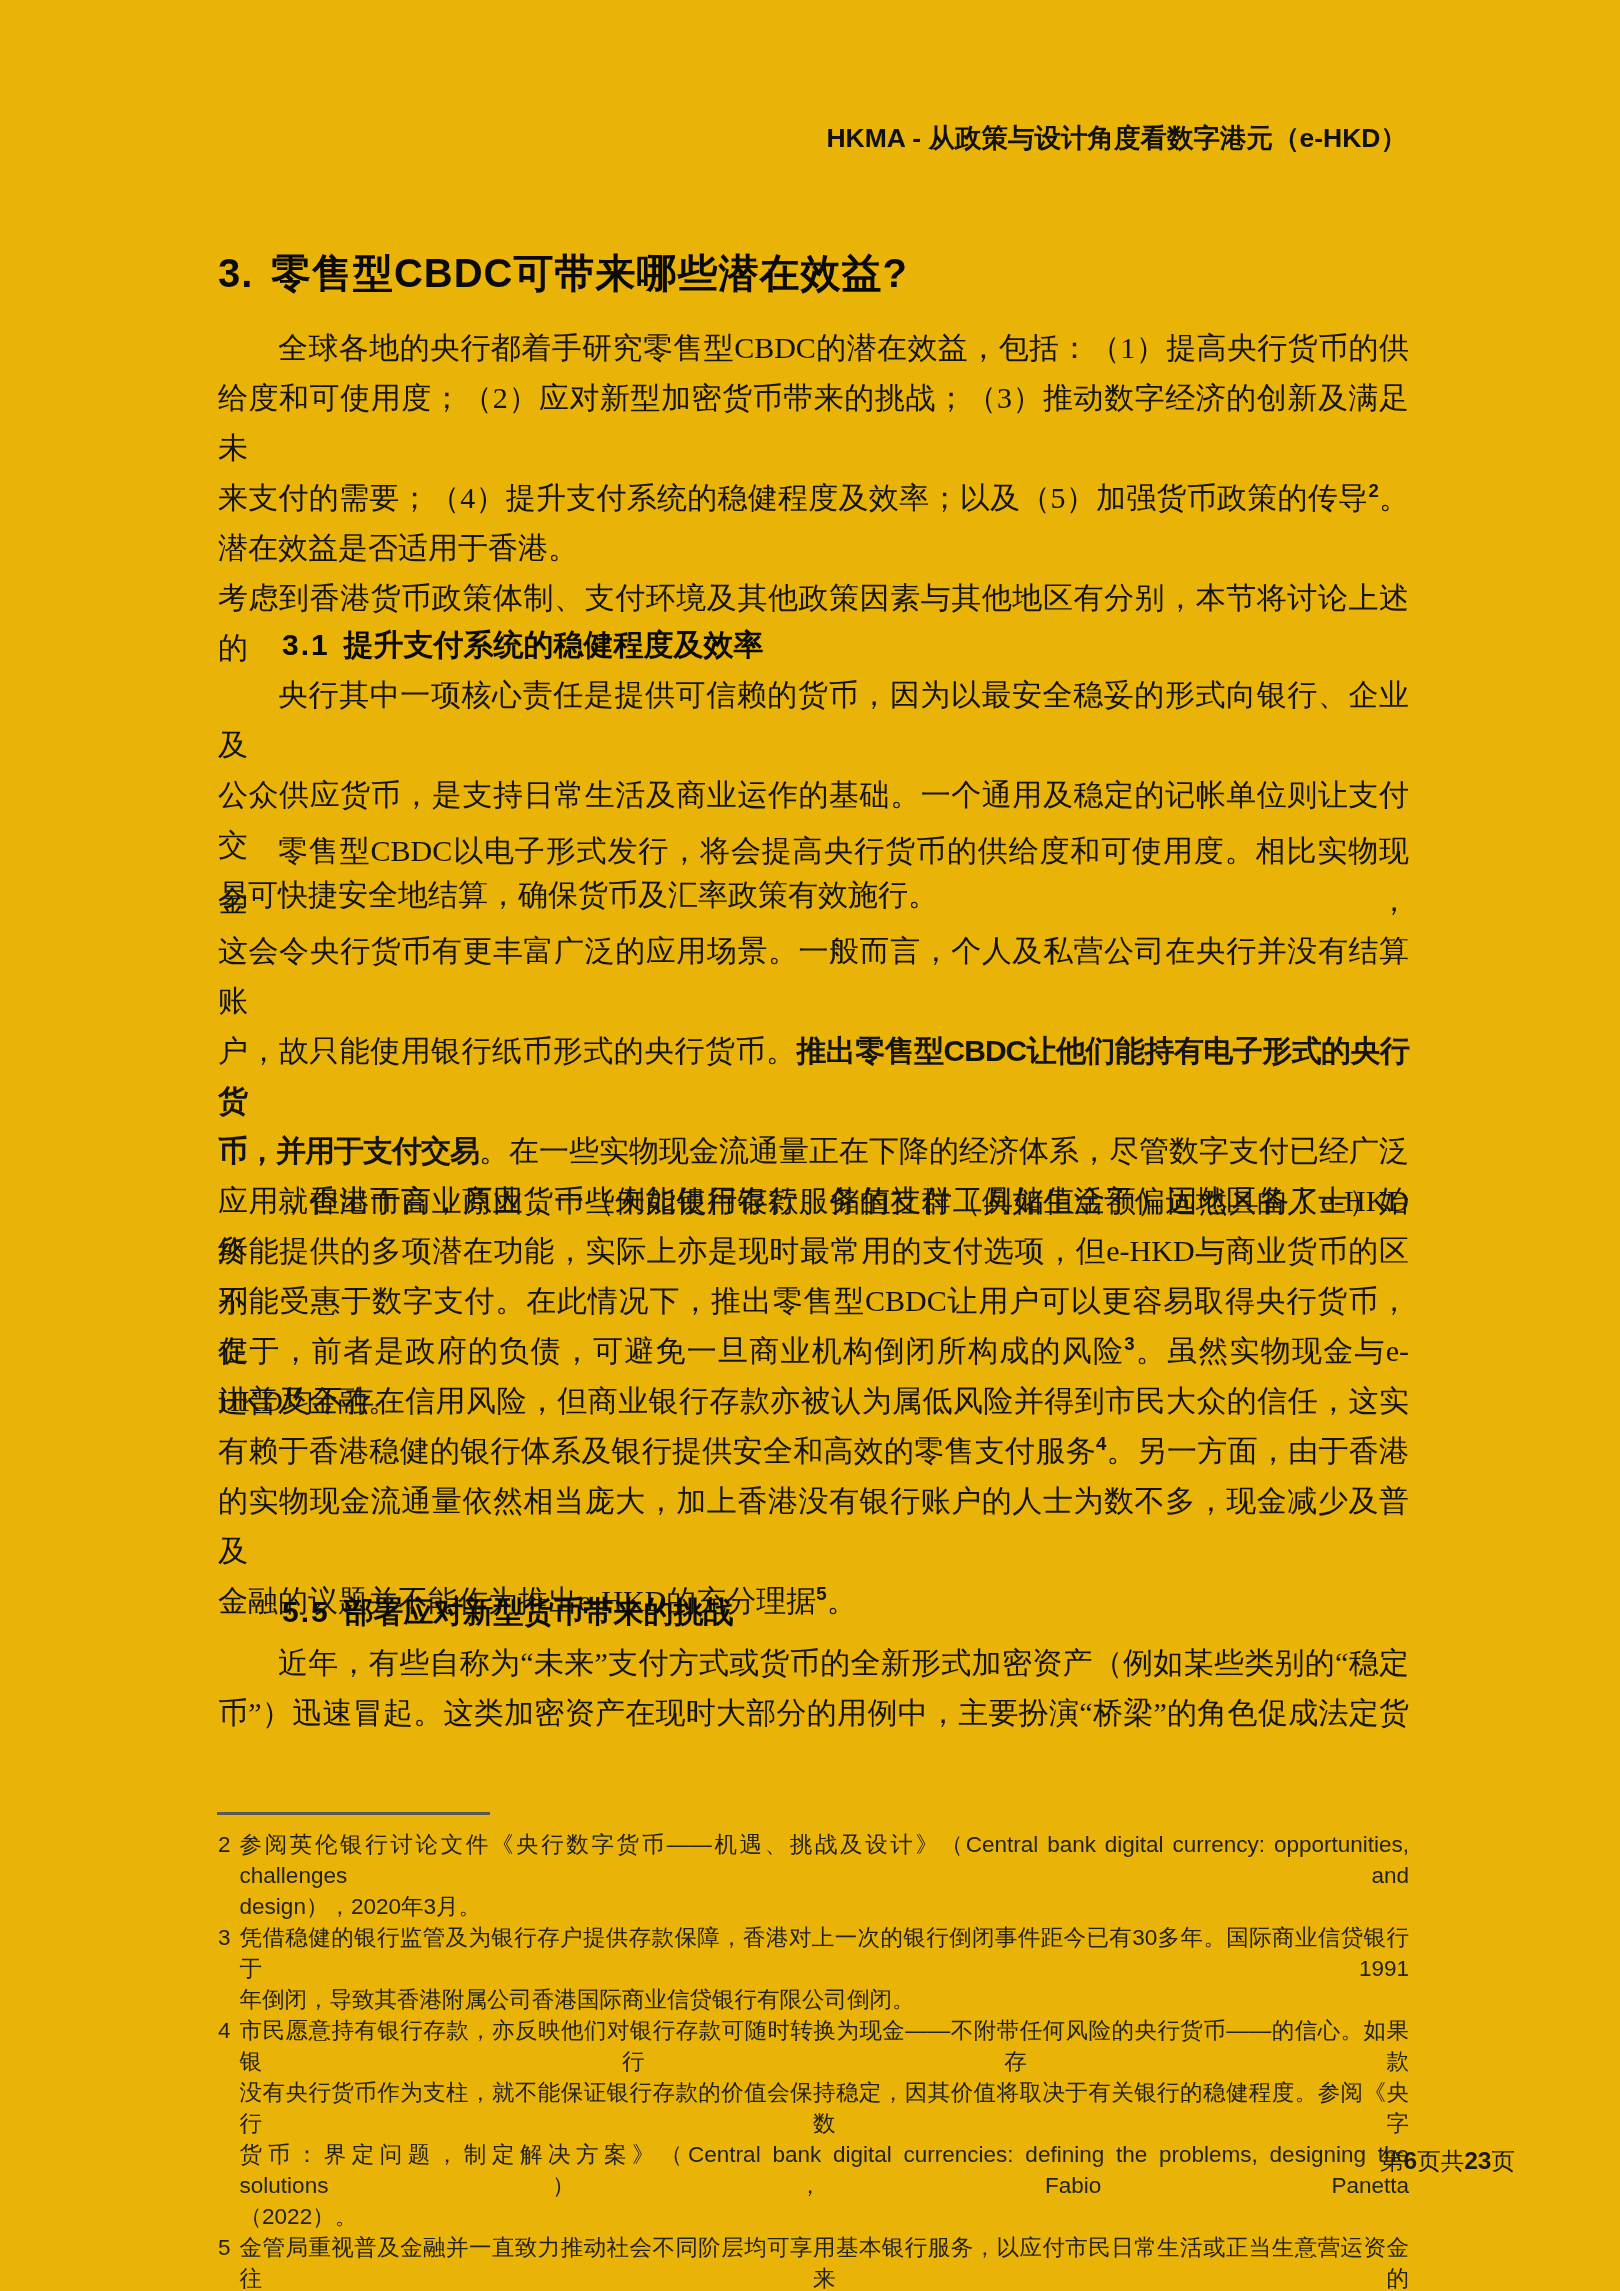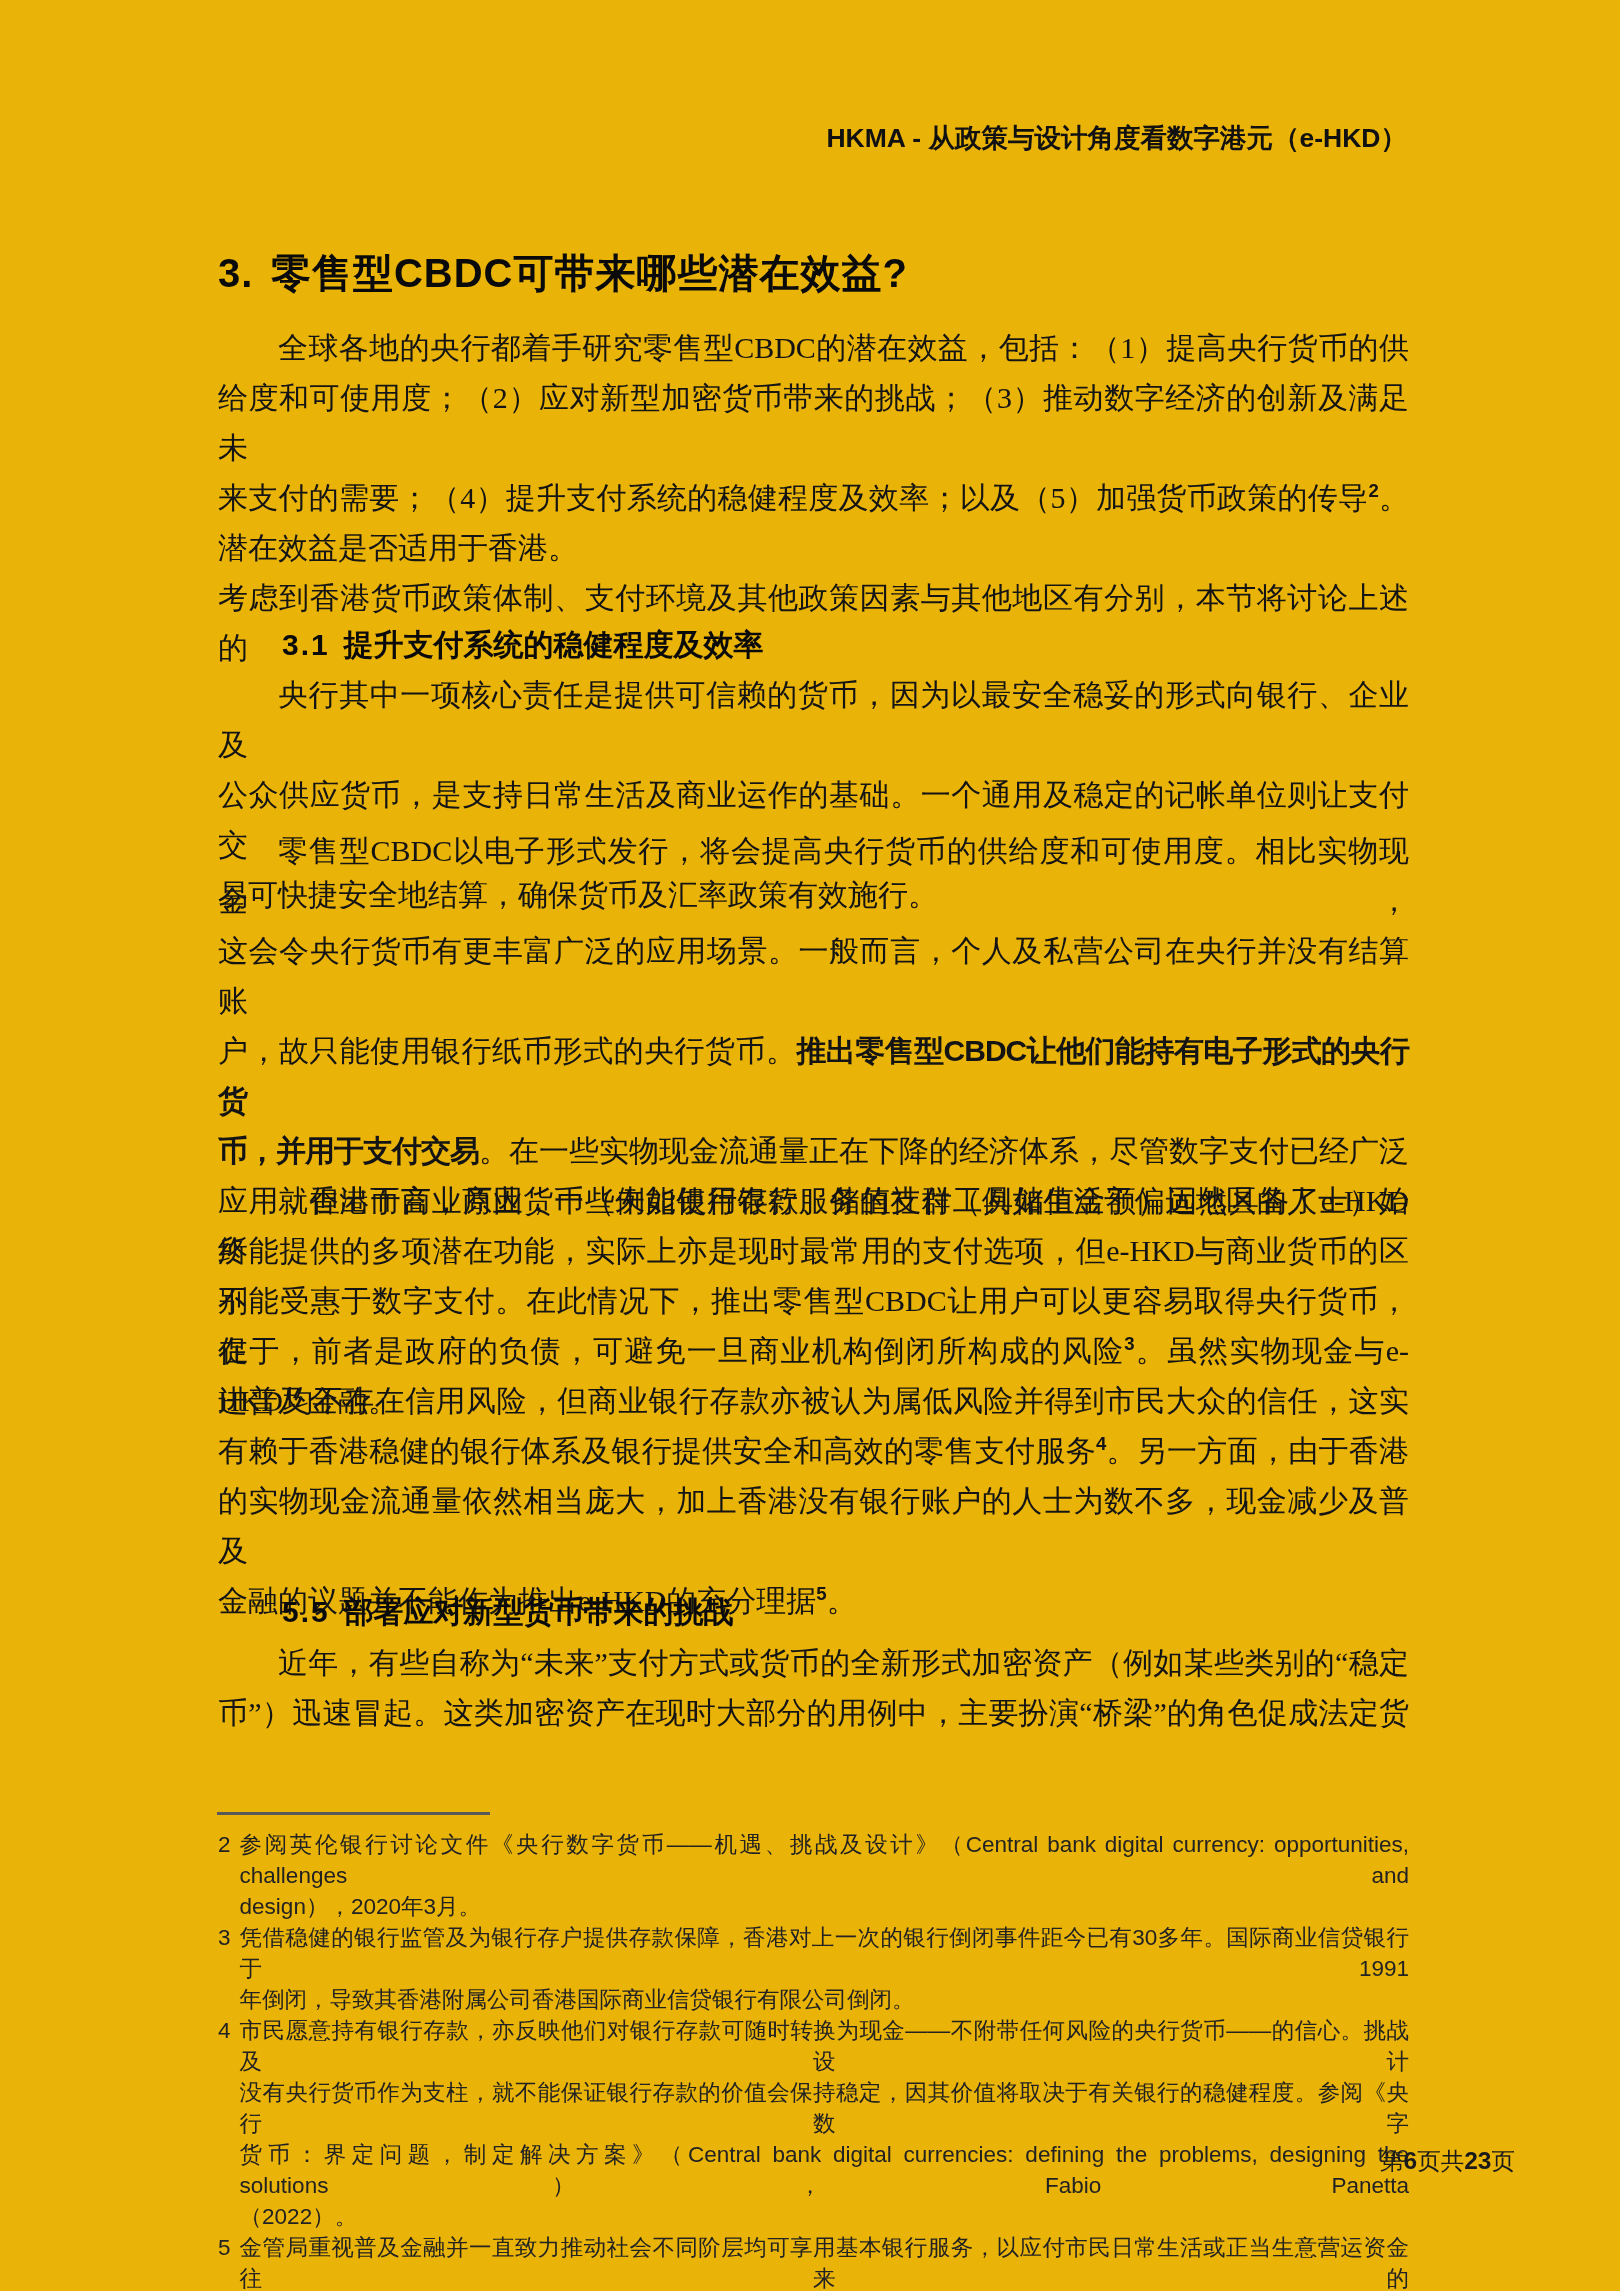--- a/index.html
+++ b/index.html
@@ -139,21 +139,21 @@
       <div class="fn">
         <span class="fnnum">3</span>
         <div class="fntext">
           <div class="ln j">凭借稳健的银行监管及为银行存户提供存款保障，香港对上一次的银行倒闭事件距今已有30多年。国际商业信贷银行于1991</div>
           <div class="ln">年倒闭，导致其香港附属公司香港国际商业信贷银行有限公司倒闭。</div>
         </div>
       </div>
       <div class="fn">
         <span class="fnnum">4</span>
         <div class="fntext">
-          <div class="ln j">市民愿意持有银行存款，亦反映他们对银行存款可随时转换为现金——不附带任何风险的央行货币——的信心。挑战及设计</div>
+          <div class="ln j">市民愿意持有银行存款，亦反映他们对银行存款可随时转换为现金——不附带任何风险的央行货币——的信心。如果银行存款</div>
           <div class="ln j">没有央行货币作为支柱，就不能保证银行存款的价值会保持稳定，因其价值将取决于有关银行的稳健程度。参阅《央行数字</div>
           <div class="ln j">货币：界定问题，制定解决方案》（Central bank digital currencies: defining the problems, designing the solutions），Fabio Panetta</div>
           <div class="ln">（2022）。</div>
         </div>
       </div>
       <div class="fn">
         <span class="fnnum">5</span>
         <div class="fntext">
           <div class="ln j">金管局重视普及金融并一直致力推动社会不同阶层均可享用基本银行服务，以应付市民日常生活或正当生意营运资金往来的</div>
         </div>

